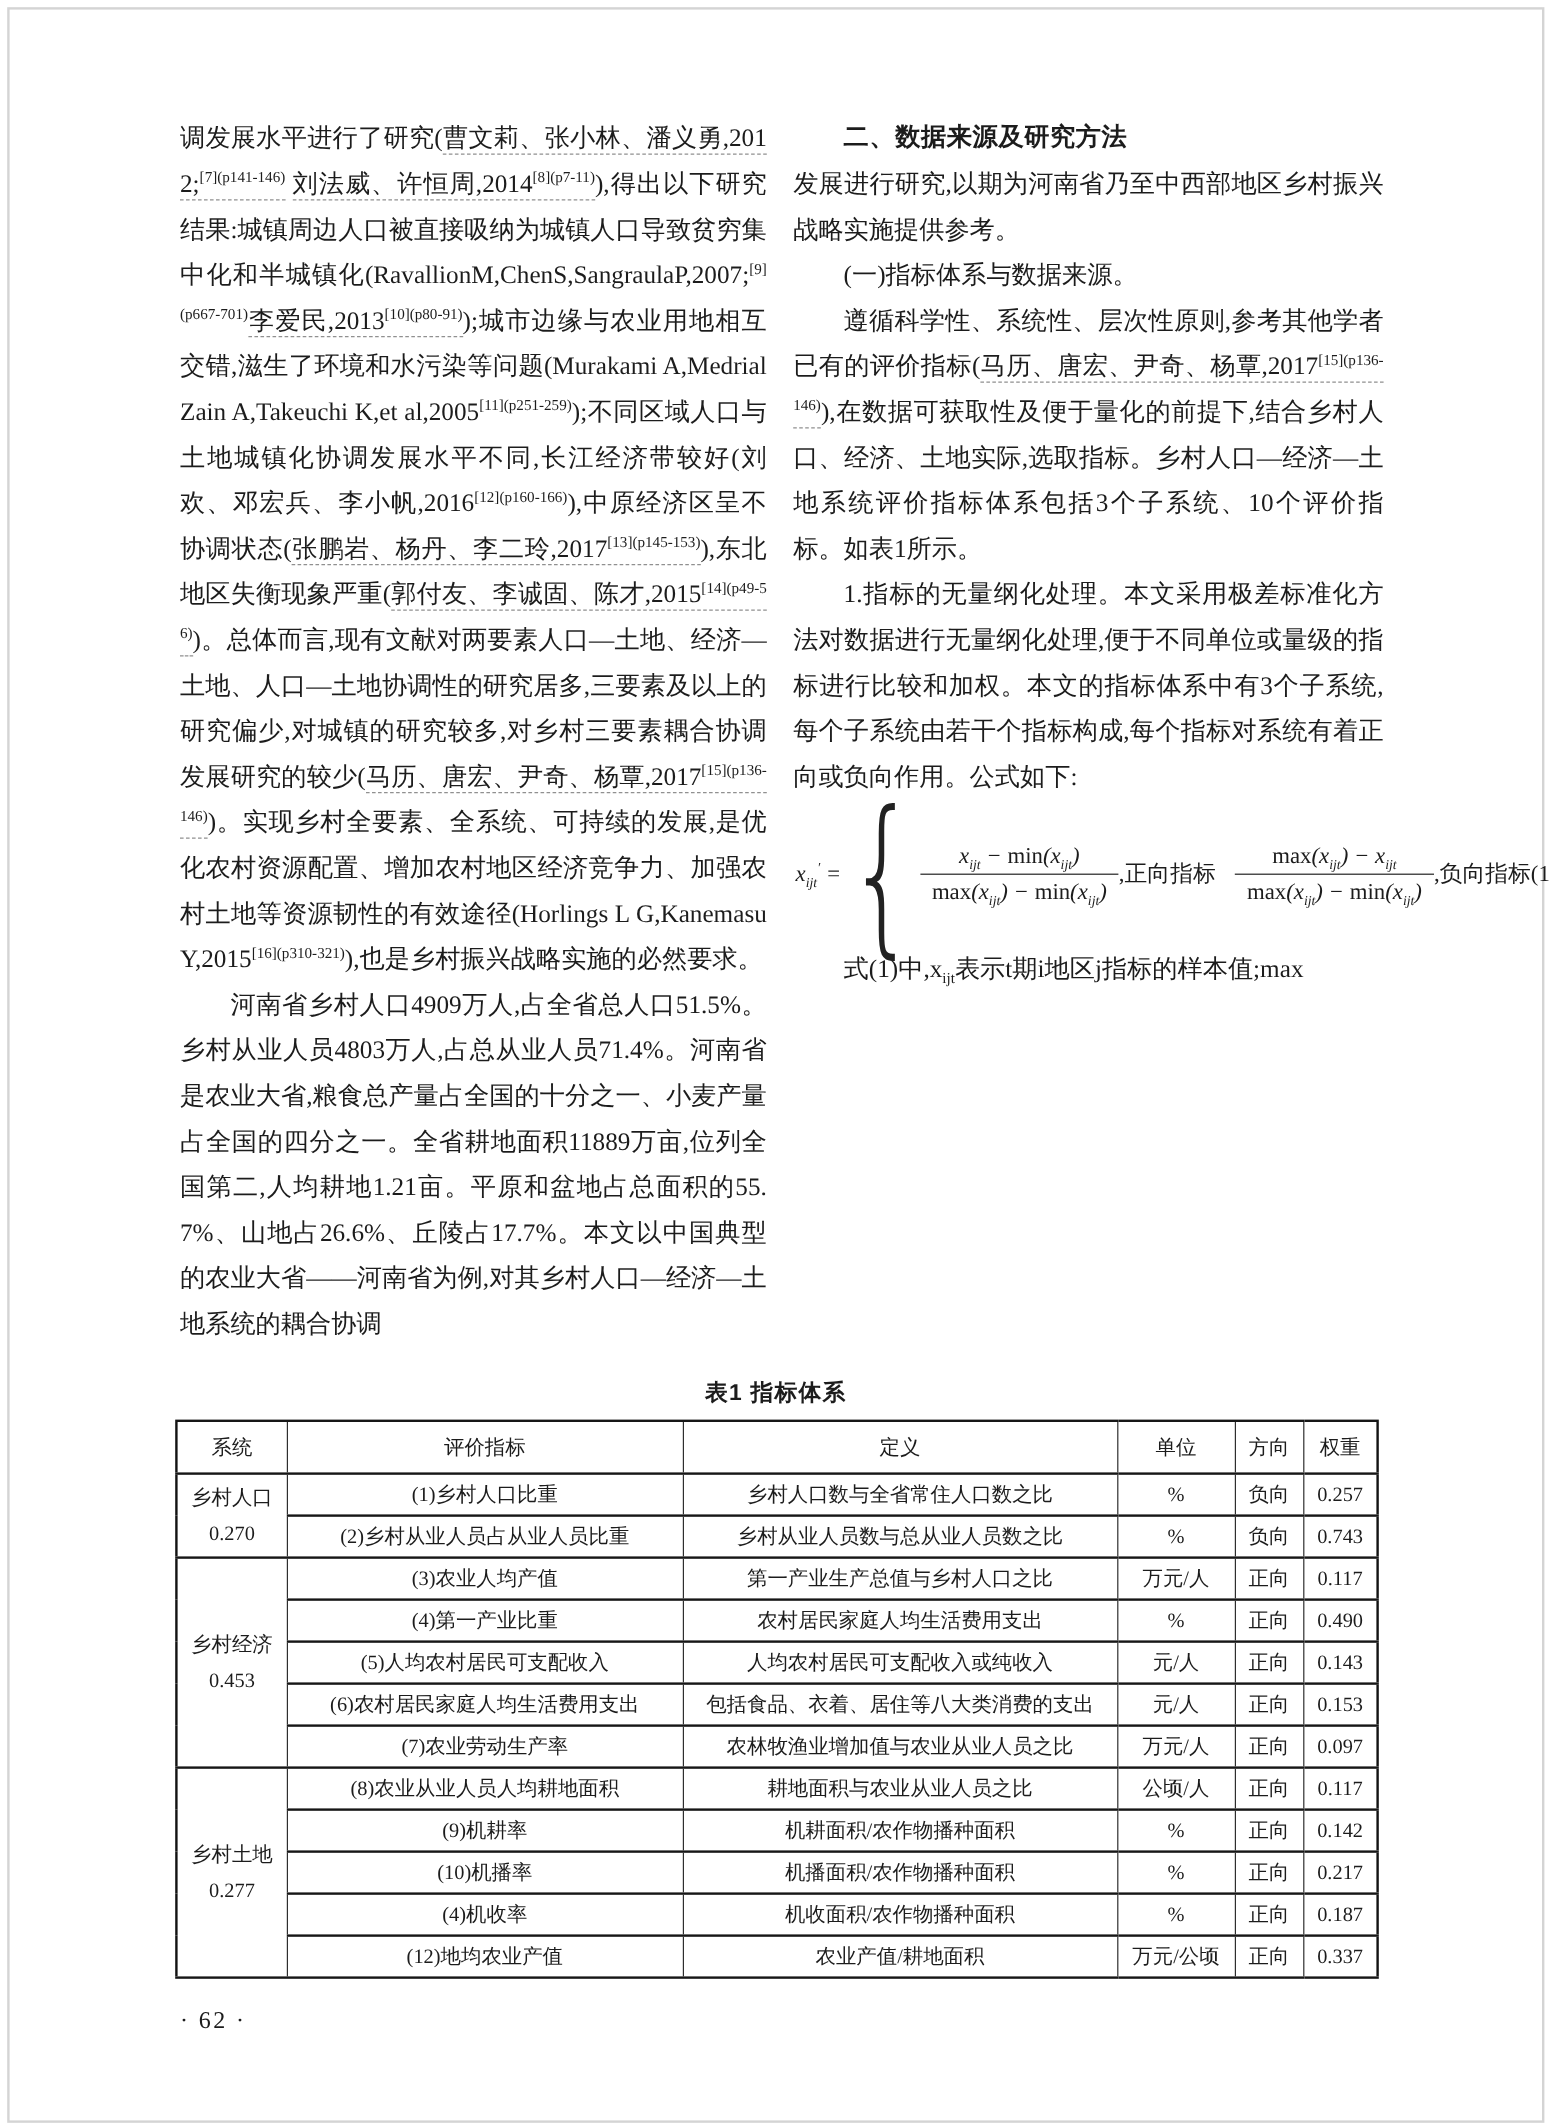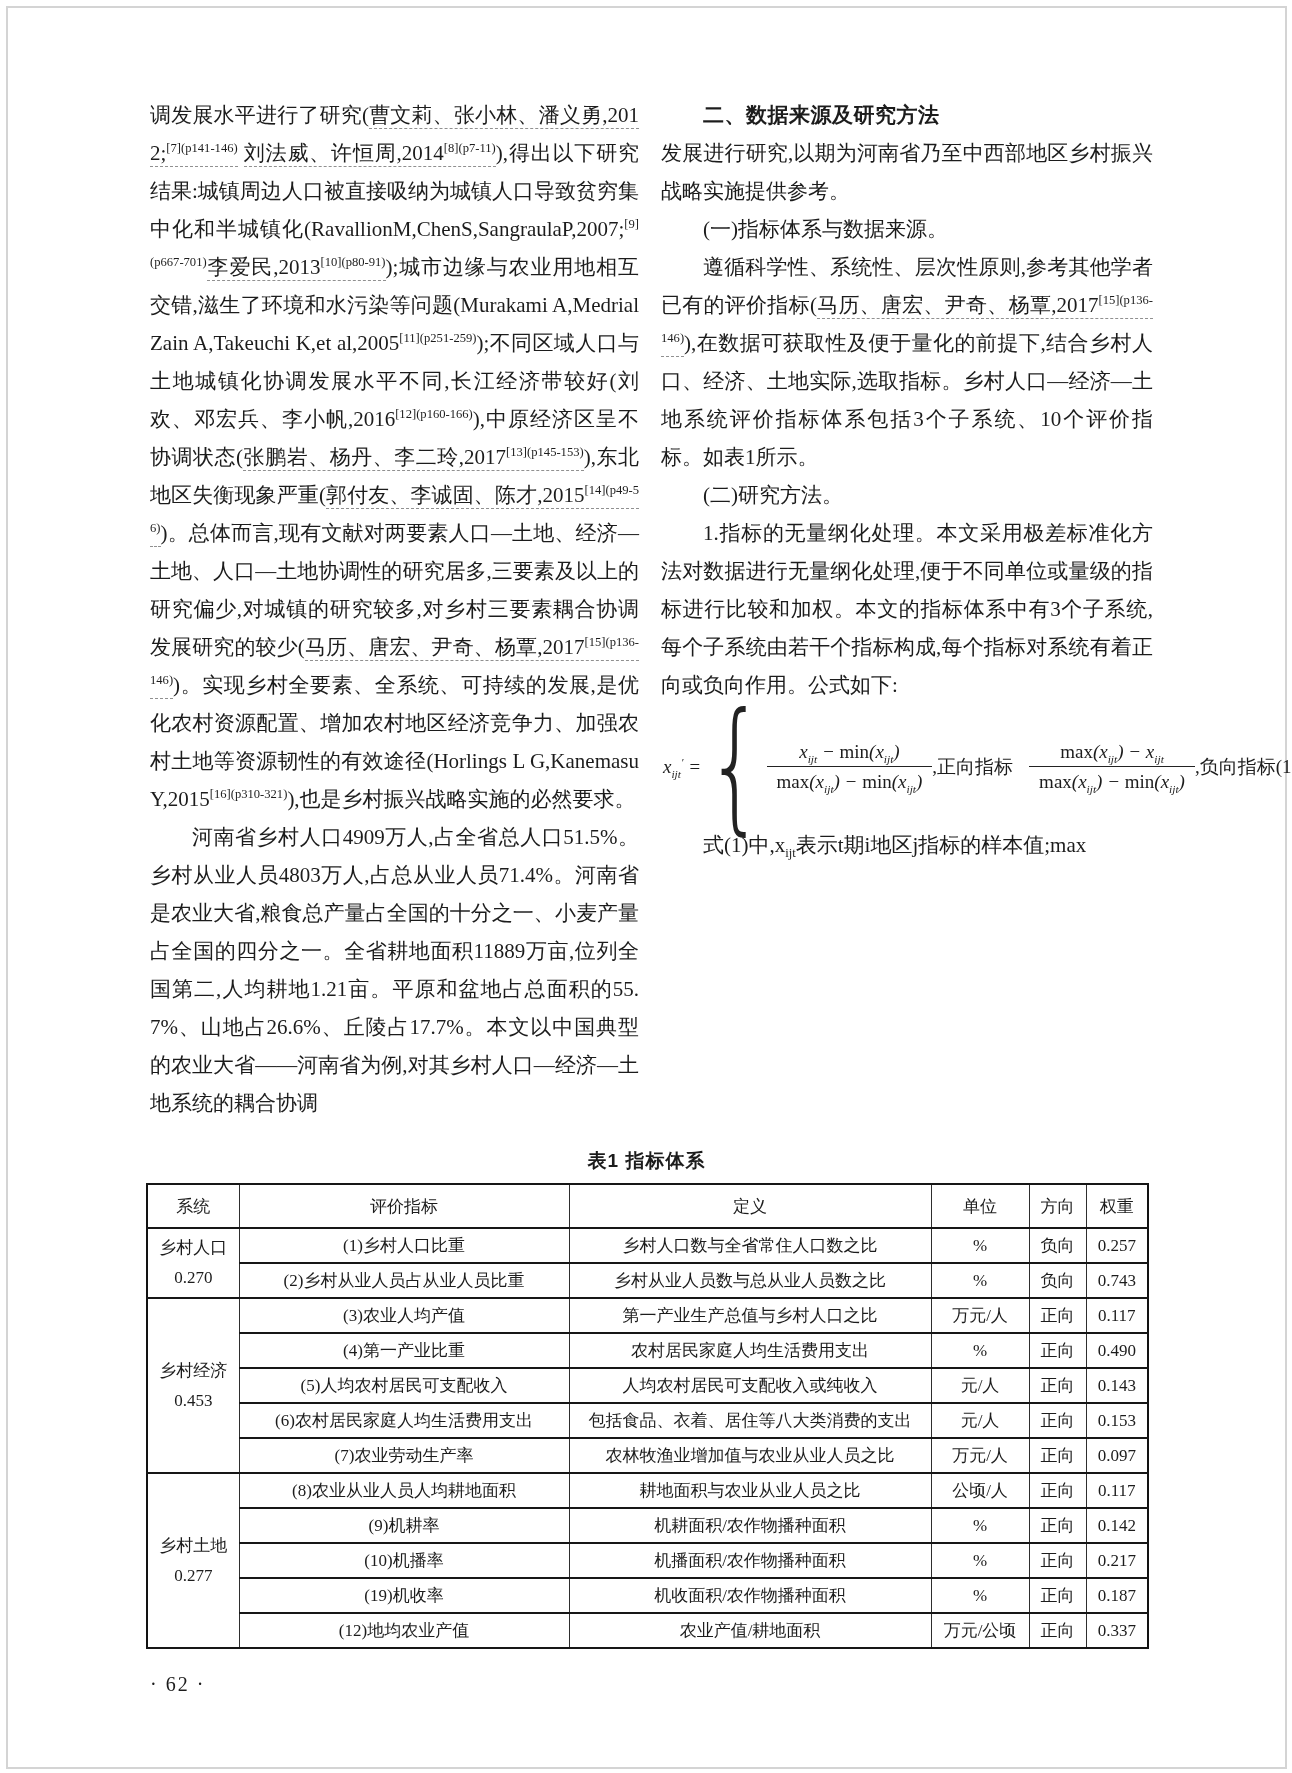--- a/index.html
+++ b/index.html
@@ -82,21 +82,20 @@
         <div class="para">调发展水平进行了研究(<span class="cite">曹文莉、张小林、潘义勇,2012;<sup>[7](p141-146)</sup></span> <span class="cite">刘法威、许恒周,2014<sup>[8](p7-11)</sup></span>),得出以下研究结果:城镇周边人口被直接吸纳为城镇人口导致贫穷集中化和半城镇化(RavallionM,ChenS,SangraulaP,2007;<sup>[9](p667-701)</sup><span class="cite">李爱民,2013<sup>[10](p80-91)</sup></span>);城市边缘与农业用地相互交错,滋生了环境和水污染等问题(Murakami A,Medrial Zain A,Takeuchi K,et al,2005<sup>[11](p251-259)</sup>);不同区域人口与土地城镇化协调发展水平不同,长江经济带较好(刘欢、邓宏兵、李小帆,2016<sup>[12](p160-166)</sup>),中原经济区呈不协调状态(<span class="cite">张鹏岩、杨丹、李二玲,2017<sup>[13](p145-153)</sup></span>),东北地区失衡现象严重(<span class="cite">郭付友、李诚固、陈才,2015<sup>[14](p49-56)</sup></span>)。总体而言,现有文献对两要素人口—土地、经济—土地、人口—土地协调性的研究居多,三要素及以上的研究偏少,对城镇的研究较多,对乡村三要素耦合协调发展研究的较少(<span class="cite">马历、唐宏、尹奇、杨覃,2017<sup>[15](p136-146)</sup></span>)。实现乡村全要素、全系统、可持续的发展,是优化农村资源配置、增加农村地区经济竞争力、加强农村土地等资源韧性的有效途径(Horlings L G,Kanemasu Y,2015<sup>[16](p310-321)</sup>),也是乡村振兴战略实施的必然要求。</div>
         <div class="para indent">河南省乡村人口4909万人,占全省总人口51.5%。乡村从业人员4803万人,占总从业人员71.4%。河南省是农业大省,粮食总产量占全国的十分之一、小麦产量占全国的四分之一。全省耕地面积11889万亩,位列全国第二,人均耕地1.21亩。平原和盆地占总面积的55.7%、山地占26.6%、丘陵占17.7%。本文以中国典型的农业大省——河南省为例,对其乡村人口—经济—土地系统的耦合协调</div>
       </div>
 
     <div class="col">
       <div>
           <div class="para indent heading">二、数据来源及研究方法</div>
           <div class="para">发展进行研究,以期为河南省乃至中西部地区乡村振兴战略实施提供参考。</div>
           <div class="para indent">(一)指标体系与数据来源。</div>
           <div class="para indent">遵循科学性、系统性、层次性原则,参考其他学者已有的评价指标(<span class="cite">马历、唐宏、尹奇、杨覃,2017<sup>[15](p136-146)</sup></span>),在数据可获取性及便于量化的前提下,结合乡村人口、经济、土地实际,选取指标。乡村人口—经济—土地系统评价指标体系包括3个子系统、10个评价指标。如表1所示。</div>
-          <div class="para indent">(二)研究方法。</div>
           <div class="para indent">1.指标的无量纲化处理。本文采用极差标准化方法对数据进行无量纲化处理,便于不同单位或量级的指标进行比较和加权。本文的指标体系中有3个子系统,每个子系统由若干个指标构成,每个指标对系统有着正向或负向作用。公式如下:</div>
         </div>
 
       <div class="formula">
         <span class="lhs">x<sub>ijt</sub><sup>′</sup> =</span>
         <span class="brace">{</span>
         <div class="cases">
           <div class="case">
             <span class="frac">
               <span class="num">x<sub>ijt</sub> − <span class="rm">min</span>(x<sub>ijt</sub>)</span>
@@ -210,21 +209,21 @@
             <td>0.142</td>
           </tr>
           <tr>
             <td>(10)机播率</td>
             <td>机播面积/农作物播种面积</td>
             <td>%</td>
             <td>正向</td>
             <td>0.217</td>
           </tr>
           <tr>
-            <td>(19)机收率</td>
+            <td>(4)机收率</td>
             <td>机收面积/农作物播种面积</td>
             <td>%</td>
             <td>正向</td>
             <td>0.187</td>
           </tr>
           <tr>
             <td>(12)地均农业产值</td>
             <td>农业产值/耕地面积</td>
             <td>万元/公顷</td>
             <td>正向</td>

